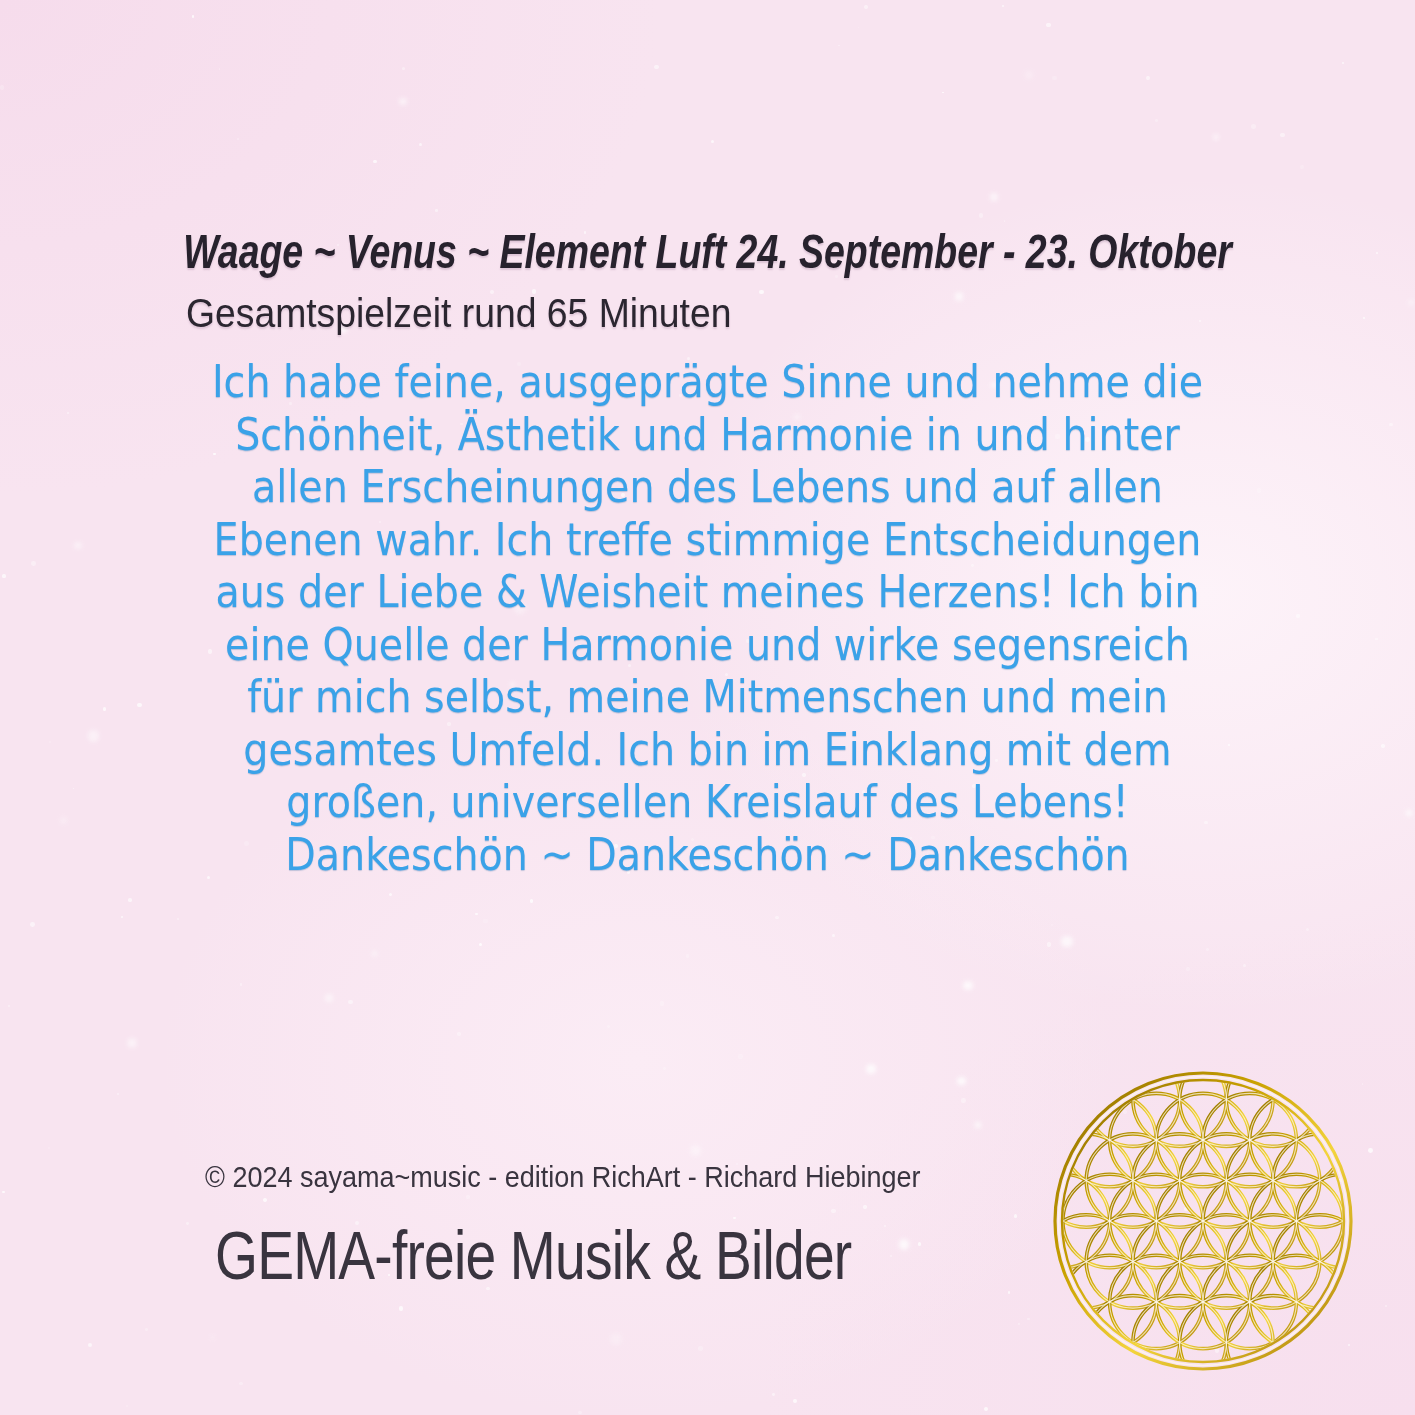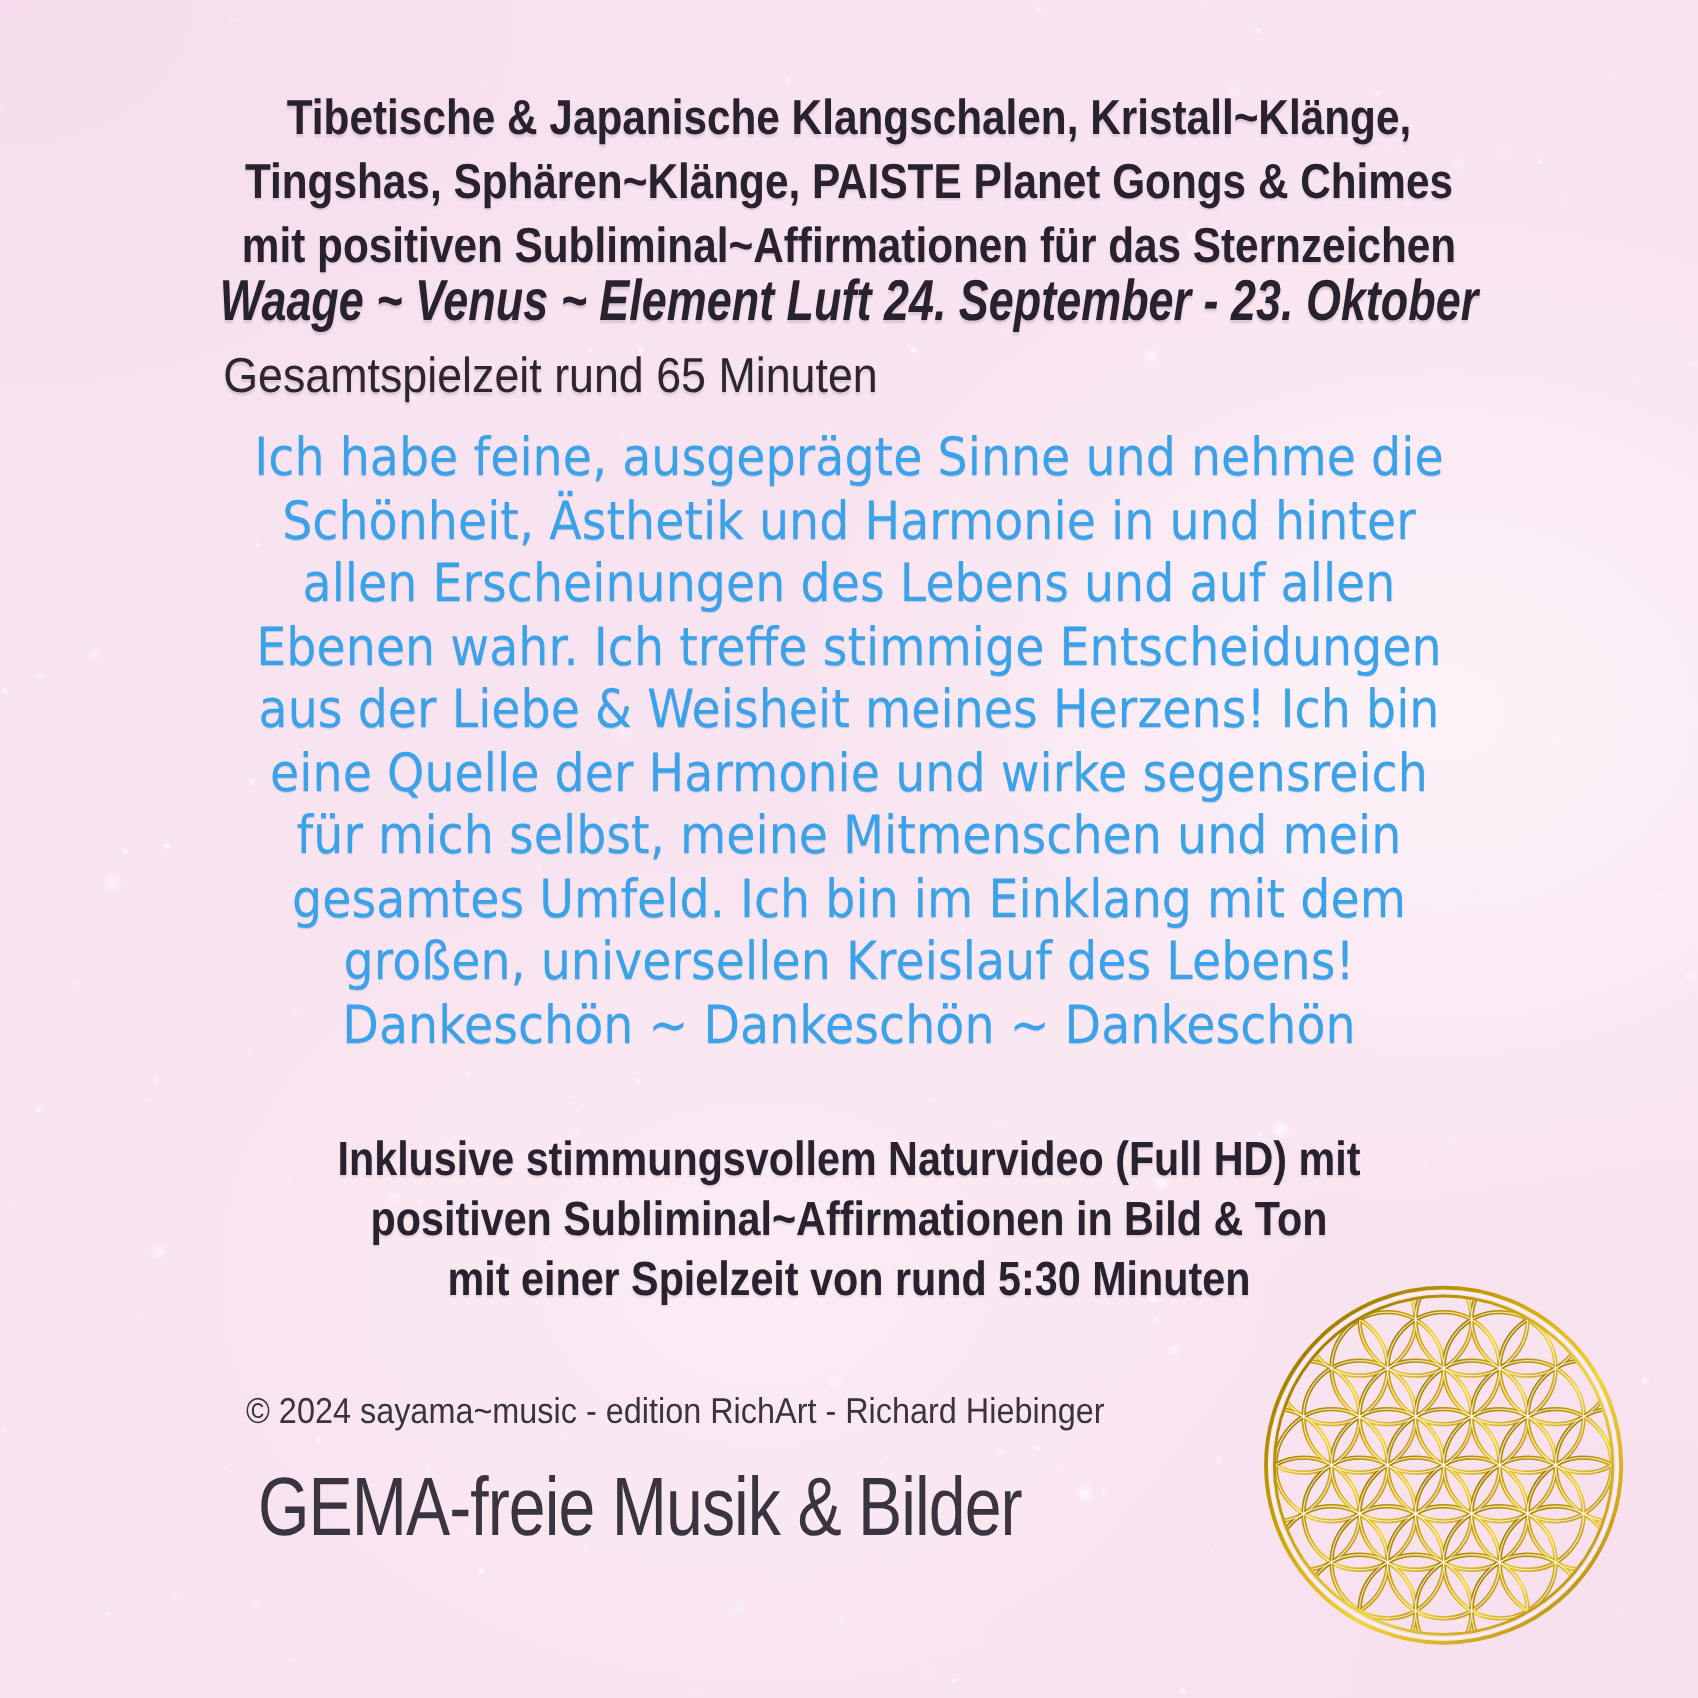--- a/index.html
+++ b/index.html
@@ -291,46 +291,36 @@
       <div class="sparkle" style="width: 3.59427px; height: 3.59427px; left: 1389.43px; top: 422.702px; opacity: 0.42; filter: blur(0.7px);"></div>
       <div class="sparkle" style="width: 2.52214px; height: 2.52214px; left: 961.537px; top: 501.401px; opacity: 0.27; filter: blur(0.7px);"></div>
       <div class="sparkle" style="width: 4.2677px; height: 4.2677px; left: 793.126px; top: 1398.71px; opacity: 0.72; filter: blur(0.7px);"></div>
       <div class="sparkle" style="width: 3.58188px; height: 3.58188px; left: 719.393px; top: 549.855px; opacity: 0.71; filter: blur(0.7px);"></div>
       <div class="sparkle" style="width: 1.7117px; height: 1.7117px; left: 857.509px; top: 26.5752px; opacity: 0.23; filter: blur(0.7px);"></div>
       <div class="sparkle" style="width: 2.08913px; height: 2.08913px; left: 336.936px; top: 244.408px; opacity: 0.4; filter: blur(0.7px);"></div>
       <div class="sparkle" style="width: 3.18478px; height: 3.18478px; left: 1014.28px; top: 1214.34px; opacity: 0.68; filter: blur(0.7px);"></div>
       <div class="sparkle" style="width: 4.38623px; height: 4.38623px; left: 516.508px; top: 361.83px; opacity: 0.19; filter: blur(0.7px);"></div>
     </div>
 
-  <div class="abs" style="top:72px">
-    <div class="h-line">Tibetische &amp; Japanische Klangschalen, Kristall~Klänge,</div>
-    <div class="h-line">Tingshas, Sphären~Klänge, PAISTE Planet Gongs &amp; Chimes</div>
-    <div class="h-line">mit positiven Subliminal~Affirmationen für das Sternzeichen</div>
-  </div>
   <div class="abs zodiac">Waage ~ Venus ~ Element Luft 24. September - 23. Oktober</div>
   <div class="duration">Gesamtspielzeit rund 65 Minuten</div>
 
   <div class="abs" style="top:356px">
     <div class="blue-line">Ich habe feine, ausgeprägte Sinne und nehme die</div>
     <div class="blue-line">Schönheit, Ästhetik und Harmonie in und hinter</div>
     <div class="blue-line">allen Erscheinungen des Lebens und auf allen</div>
     <div class="blue-line">Ebenen wahr. Ich treffe stimmige Entscheidungen</div>
     <div class="blue-line">aus der Liebe &amp; Weisheit meines Herzens! Ich bin</div>
     <div class="blue-line">eine Quelle der Harmonie und wirke segensreich</div>
     <div class="blue-line">für mich selbst, meine Mitmenschen und mein</div>
     <div class="blue-line">gesamtes Umfeld. Ich bin im Einklang mit dem</div>
     <div class="blue-line">großen, universellen Kreislauf des Lebens!</div>
     <div class="blue-line">Dankeschön ~ Dankeschön ~ Dankeschön</div>
   </div>
 
-  <div class="abs" style="top:941px">
-    <div class="video-line">Inklusive stimmungsvollem Naturvideo (Full HD) mit</div>
-    <div class="video-line">positiven Subliminal~Affirmationen in Bild &amp; Ton</div>
-    <div class="video-line">mit einer Spielzeit von rund 5:30 Minuten</div>
-  </div>
 
   <div class="copyright">© 2024 sayama~music - edition RichArt - Richard Hiebinger</div>
   <div class="gema">GEMA-freie Musik &amp; Bilder</div>
 
   <div class="fol-wrap">
     <svg id="fol" width="302" height="302" viewBox="0 0 302 302">
       <defs>
         <linearGradient id="goldGrad" x1="0" y1="0" x2="1" y2="1">
           <stop offset="0%" stop-color="#8a6a00"></stop>
           <stop offset="35%" stop-color="#c9a100"></stop>

